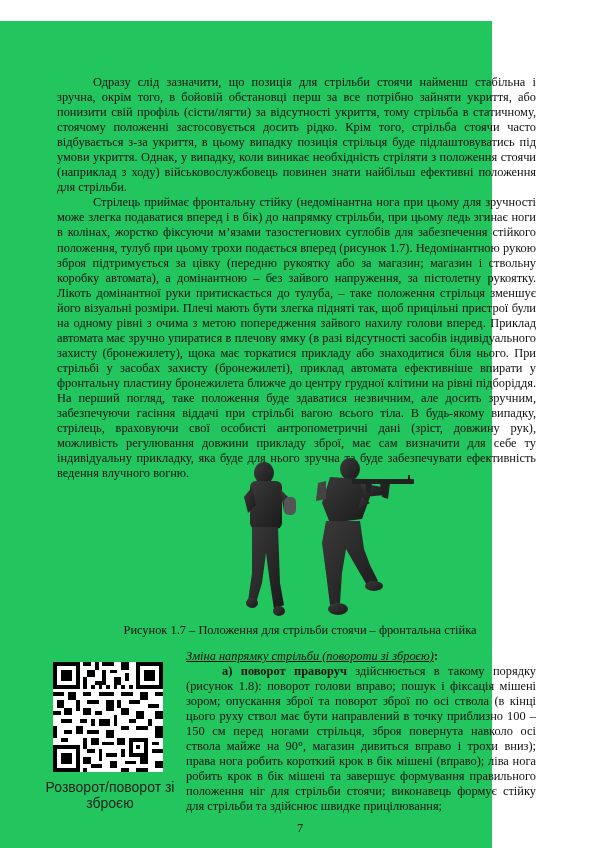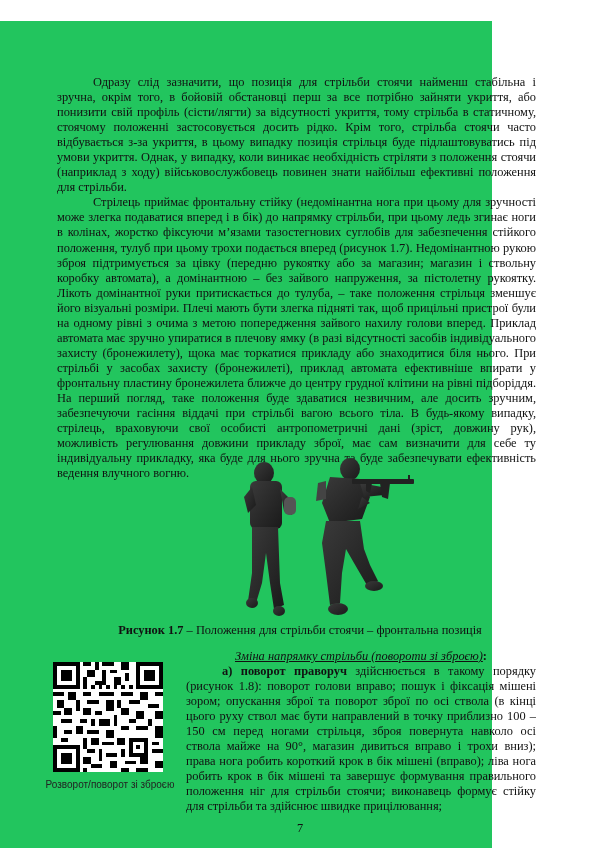--- a/index.html
+++ b/index.html
@@ -5,29 +5,29 @@
     html, body { margin: 0; padding: 0; background: #ffffff; }
     body { width: 600px; height: 848px; position: relative; overflow: hidden;
       font-family: "Liberation Serif", "DejaVu Serif", serif; color: #111; }
     .page { position: absolute; left: 0; top: 0; width: 492px; height: 848px; background: #22c55e; margin-top: 21px; }
     .body-text { position: absolute; left: 57px; top: 54px; width: 479px;
       font-size: 12.4px; line-height: 15.05px; text-align: justify; }
     .body-text p { margin: 0; text-indent: 36px; }
     .figure { position: absolute; left: 222px; top: 432px; width: 200px; height: 170px; }
     .caption { position: absolute; left: 0; top: 602px; width: 600px; text-align: center;
       font-size: 12.4px; }
-    .caption b { font-weight: bold; }
+    .caption b { font-weight: normal; }
     .section { position: absolute; left: 186px; top: 628px; width: 350px; font-size: 12.4px; line-height: 15.05px; }
     .section-title { font-style: italic; font-weight: normal; text-decoration: underline; }
     .section p { margin: 0; text-align: justify; }
     .section p.item { text-indent: 36px; }
     .bi { font-weight: bold; }
     .qr { position: absolute; left: 53px; top: 641px; width: 110px; height: 110px; }
     .qr-caption { position: absolute; left: 40px; top: 758px; width: 140px; text-align: center;
-      font-family: "Liberation Sans", "DejaVu Sans", sans-serif; font-size: 10px; color: #222; }
+      font-family: "Liberation Sans", "DejaVu Sans", sans-serif; font-size: 14px; color: #222; }
     .page-number { position: absolute; left: 0; top: 800px; width: 600px; text-align: center; font-size: 12.4px; }
   </style>
 </head>
 <body>
 
 <div class="page">
 
   <div class="body-text">
     <p>Одразу слід зазначити, що позиція для стрільби стоячи найменш стабільна і зручна, окрім того, в бойовій обстановці перш за все потрібно зайняти укриття, або понизити свій профіль (сісти/лягти) за відсутності укриття, тому стрільба в статичному, стоячому положенні застосовується досить рідко. Крім того, стрільба стоячи часто відбувається з-за укриття, в цьому випадку позиція стрільця буде підлаштовуватись під умови укриття. Однак, у випадку, коли виникає необхідність стріляти з положення стоячи (наприклад з ходу) військовослужбовець повинен знати найбільш ефективні положення для стрільби.</p>
     <p>Стрілець приймає фронтальну стійку (недомінантна нога при цьому для зручності може злегка подаватися вперед і в бік) до напрямку стрільби, при цьому ледь згинає ноги в колінах, жорстко фіксуючи м’язами тазостегнових суглобів для забезпечення стійкого положення, тулуб при цьому трохи подається вперед (рисунок 1.7). Недомінантною рукою зброя підтримується за цівку (передню рукоятку або за магазин; магазин і ствольну коробку автомата), а домінантною – без зайвого напруження, за пістолетну рукоятку. Лікоть домінантної руки притискається до тулуба, – таке положення стрільця зменшує його візуальні розміри. Плечі мають бути злегка підняті так, щоб прицільні пристрої були на одному рівні з очима з метою попередження зайвого нахилу голови вперед. Приклад автомата має зручно упиратися в плечову ямку (в разі відсутності засобів індивідуального захисту (бронежилету), щока має торкатися прикладу або знаходитися біля нього. При стрільбі у засобах захисту (бронежилеті), приклад автомата ефективніше впирати у фронтальну пластину бронежилета ближче до центру грудної клітини на рівні підборіддя. На перший погляд, таке положення буде здаватися незвичним, але досить зручним, забезпечуючи гасіння віддачі при стрільбі вагою всього тіла. В будь-якому випадку, стрілець, враховуючи свої особисті антропометричні дані (зріст, довжину рук), можливість регулювання довжини прикладу зброї, має сам визначити для себе ту індивідуальну прикладку, яка буде для нього зручна та буде забезпечувати ефективність ведення влучного вогню.</p>
@@ -67,21 +67,21 @@
       <g fill="#222">
         <rect x="130" y="26" width="62" height="5" rx="1"></rect>
         <rect x="186" y="22" width="2" height="6"></rect>
         <path d="M158 30 L168 30 L166 46 L160 44 Z"></path>
         <path d="M144 30 L150 30 L148 40 L144 38 Z"></path>
       </g>
     </svg>
   </div>
 
   <div class="caption">
-    <b>Рисунок 1.7</b><span> – Положення для стрільби стоячи – фронтальна позиція</span>
+    <b>Рисунок 1.7</b><span> – Положення для стрільби стоячи – фронтальна стійка</span>
   </div>
 
   <div class="qr">
     <svg width="110" height="110" viewBox="0 0 29 29" shape-rendering="crispEdges">
       <rect width="29" height="29" fill="#fff"></rect>
       <g fill="#000">
 
         <path d="M0 0h7v7h-7z M1 1v5h5v-5z" fill-rule="evenodd"></path>
         <rect x="2" y="2" width="3" height="3"></rect>
         <path d="M22 0h7v7h-7z M23 1v5h5v-5z" fill-rule="evenodd"></path>
@@ -165,21 +165,21 @@
         <rect x="10" y="27" width="3" height="1"></rect>
           <rect x="8" y="28" width="1" height="1"></rect>
           <rect x="18" y="28" width="2" height="1"></rect>
           <rect x="22" y="28" width="3" height="1"></rect>
       </g>
     </svg>
   </div>
   <div class="qr-caption">Розворот/поворот зі зброєю</div>
 
   <div class="section">
-    <p style="text-align:center;">
+    <p style="text-align:left;">
       <span class="section-title">Зміна напрямку стрільби (повороти зі зброєю)</span><b>:</b>
     </p>
     <p class="item">
       <span class="bi">а) поворот праворуч</span><span> здійснюється в такому порядку (рисунок 1.8): поворот голови вправо; пошук і фіксація мішені зором; опускання зброї та поворот зброї по осі ствола (в кінці цього руху ствол має бути направлений в точку приблизно 100 – 150 см перед ногами стрільця, зброя повернута навколо осі ствола майже на 90°, магазин дивиться вправо і трохи вниз); права нога робить короткий крок в бік мішені (вправо); ліва нога робить крок в бік мішені та завершує формування правильного положення ніг для стрільби стоячи; виконавець формує стійку для стрільби та здійснює швидке прицілювання;</span>
     </p>
   </div>
 
   <div class="page-number">7</div>
 </div>
 

